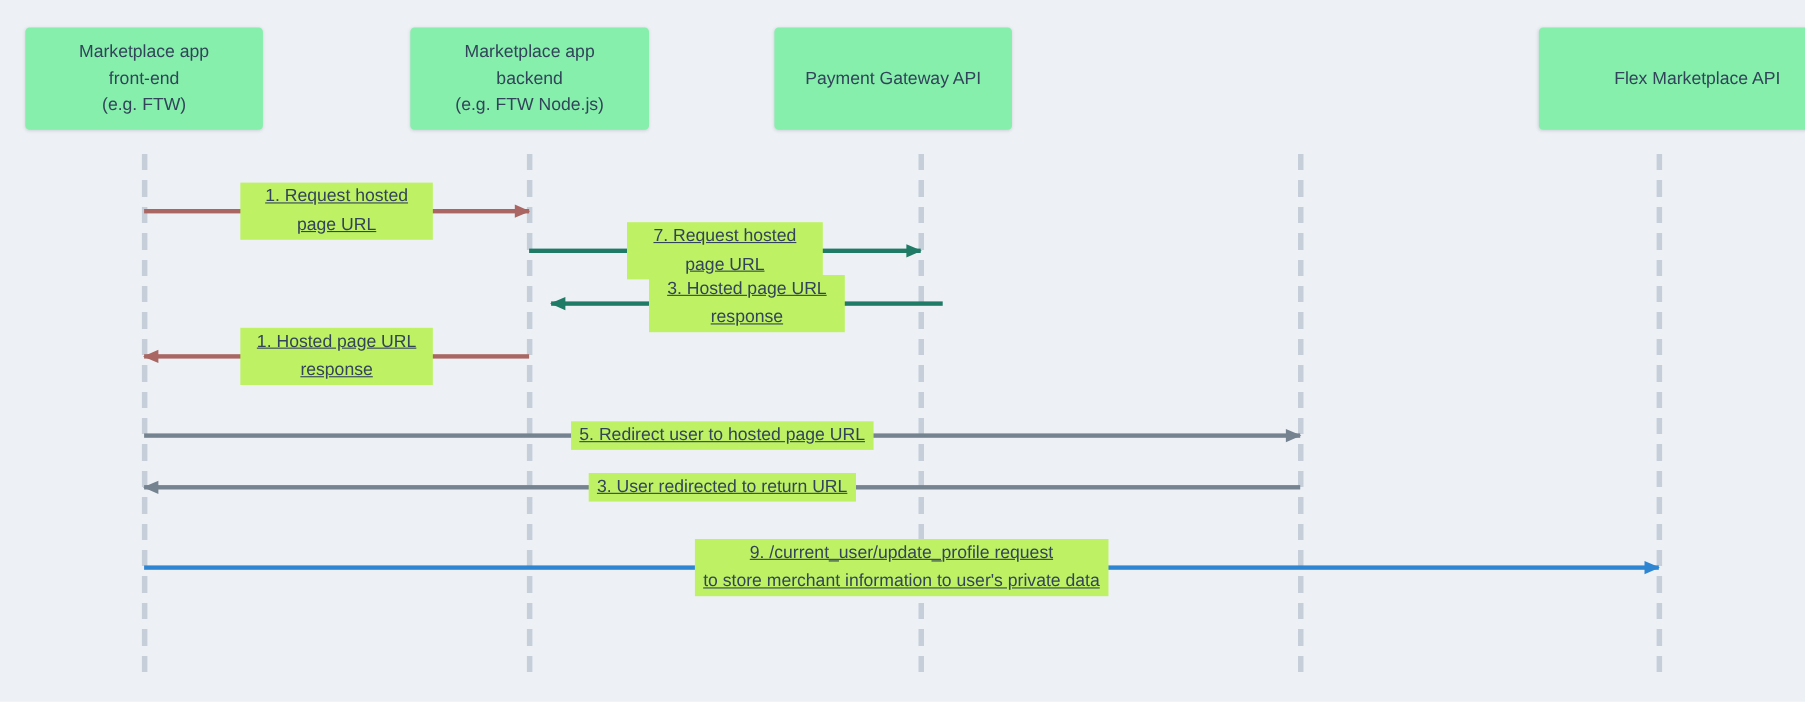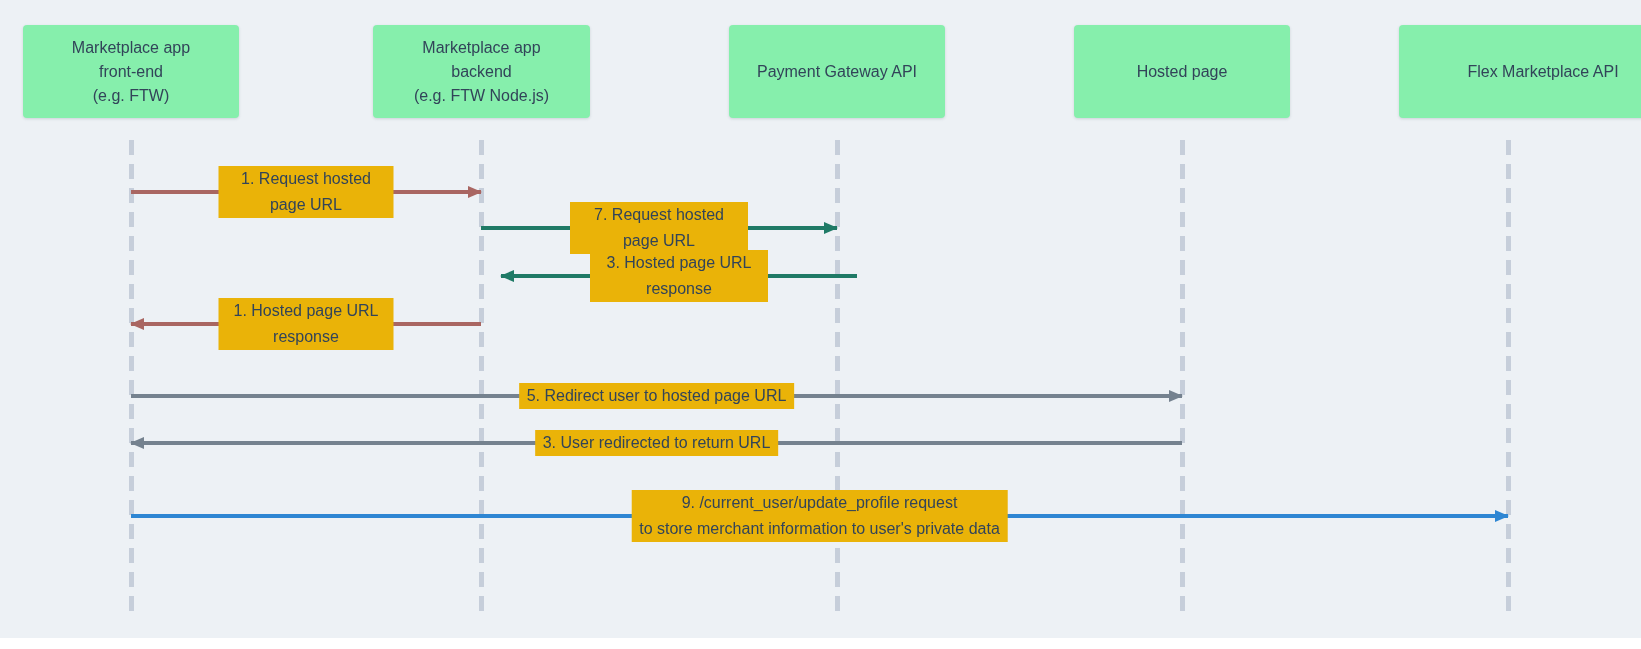--- a/index.html
+++ b/index.html
@@ -75,27 +75,28 @@
     border-left: 14px solid currentColor;
   }
   .msg.head-left .arrowhead {
     left: -1px;
     border-right: 14px solid currentColor;
   }
   .msg .label {
     position: absolute;
     left: 50%; top: 50%;
     transform: translate(-50%, -50%);
-    background: #eab308;
+    background: #bef264;
     padding: 0 8px;
     color: #324459;
     font-size: 16px;
     line-height: 26px;
     white-space: pre-line;
     text-align: center;
+    text-decoration: underline;
   }
   .c-red   { color: #a96662; }
   .c-green { color: #1f7a66; }
   .c-gray  { color: #75828f; }
   .c-blue  { color: #2e86d3; }
 </style>
 </head>
 <body>
 
 <div class="canvas">
@@ -104,25 +105,22 @@
   <div class="pbox" style="left:23px; width:216px;">
     <div class="plabel">Marketplace app
 front-end
 (e.g. FTW)</div>
   </div>
   <div class="pbox" style="left:373px; width:217px;">
     <div class="plabel">Marketplace app
 backend
 (e.g. FTW Node.js)</div>
   </div>
-  <div class="pbox" style="left:729px; width:216px;">
+  <div class="pbox" style="left:704px; width:216px;">
     <div class="plabel">Payment Gateway API</div>
-  </div>
-  <div class="pbox" style="left:1074px; width:216px;">
-    <div class="plabel">Hosted page</div>
   </div>
   <div class="pbox" style="left:1399px; width:218px;padding-left:35px;">
     <div class="plabel">Flex Marketplace API</div>
   </div>
 
   <div class="lifeline" style="left:128.5px;"></div>
   <div class="lifeline" style="left:478.5px;"></div>
   <div class="lifeline" style="left:834.5px;"></div>
   <div class="lifeline" style="left:1179.5px;"></div>
   <div class="lifeline" style="left:1505.5px;"></div>

